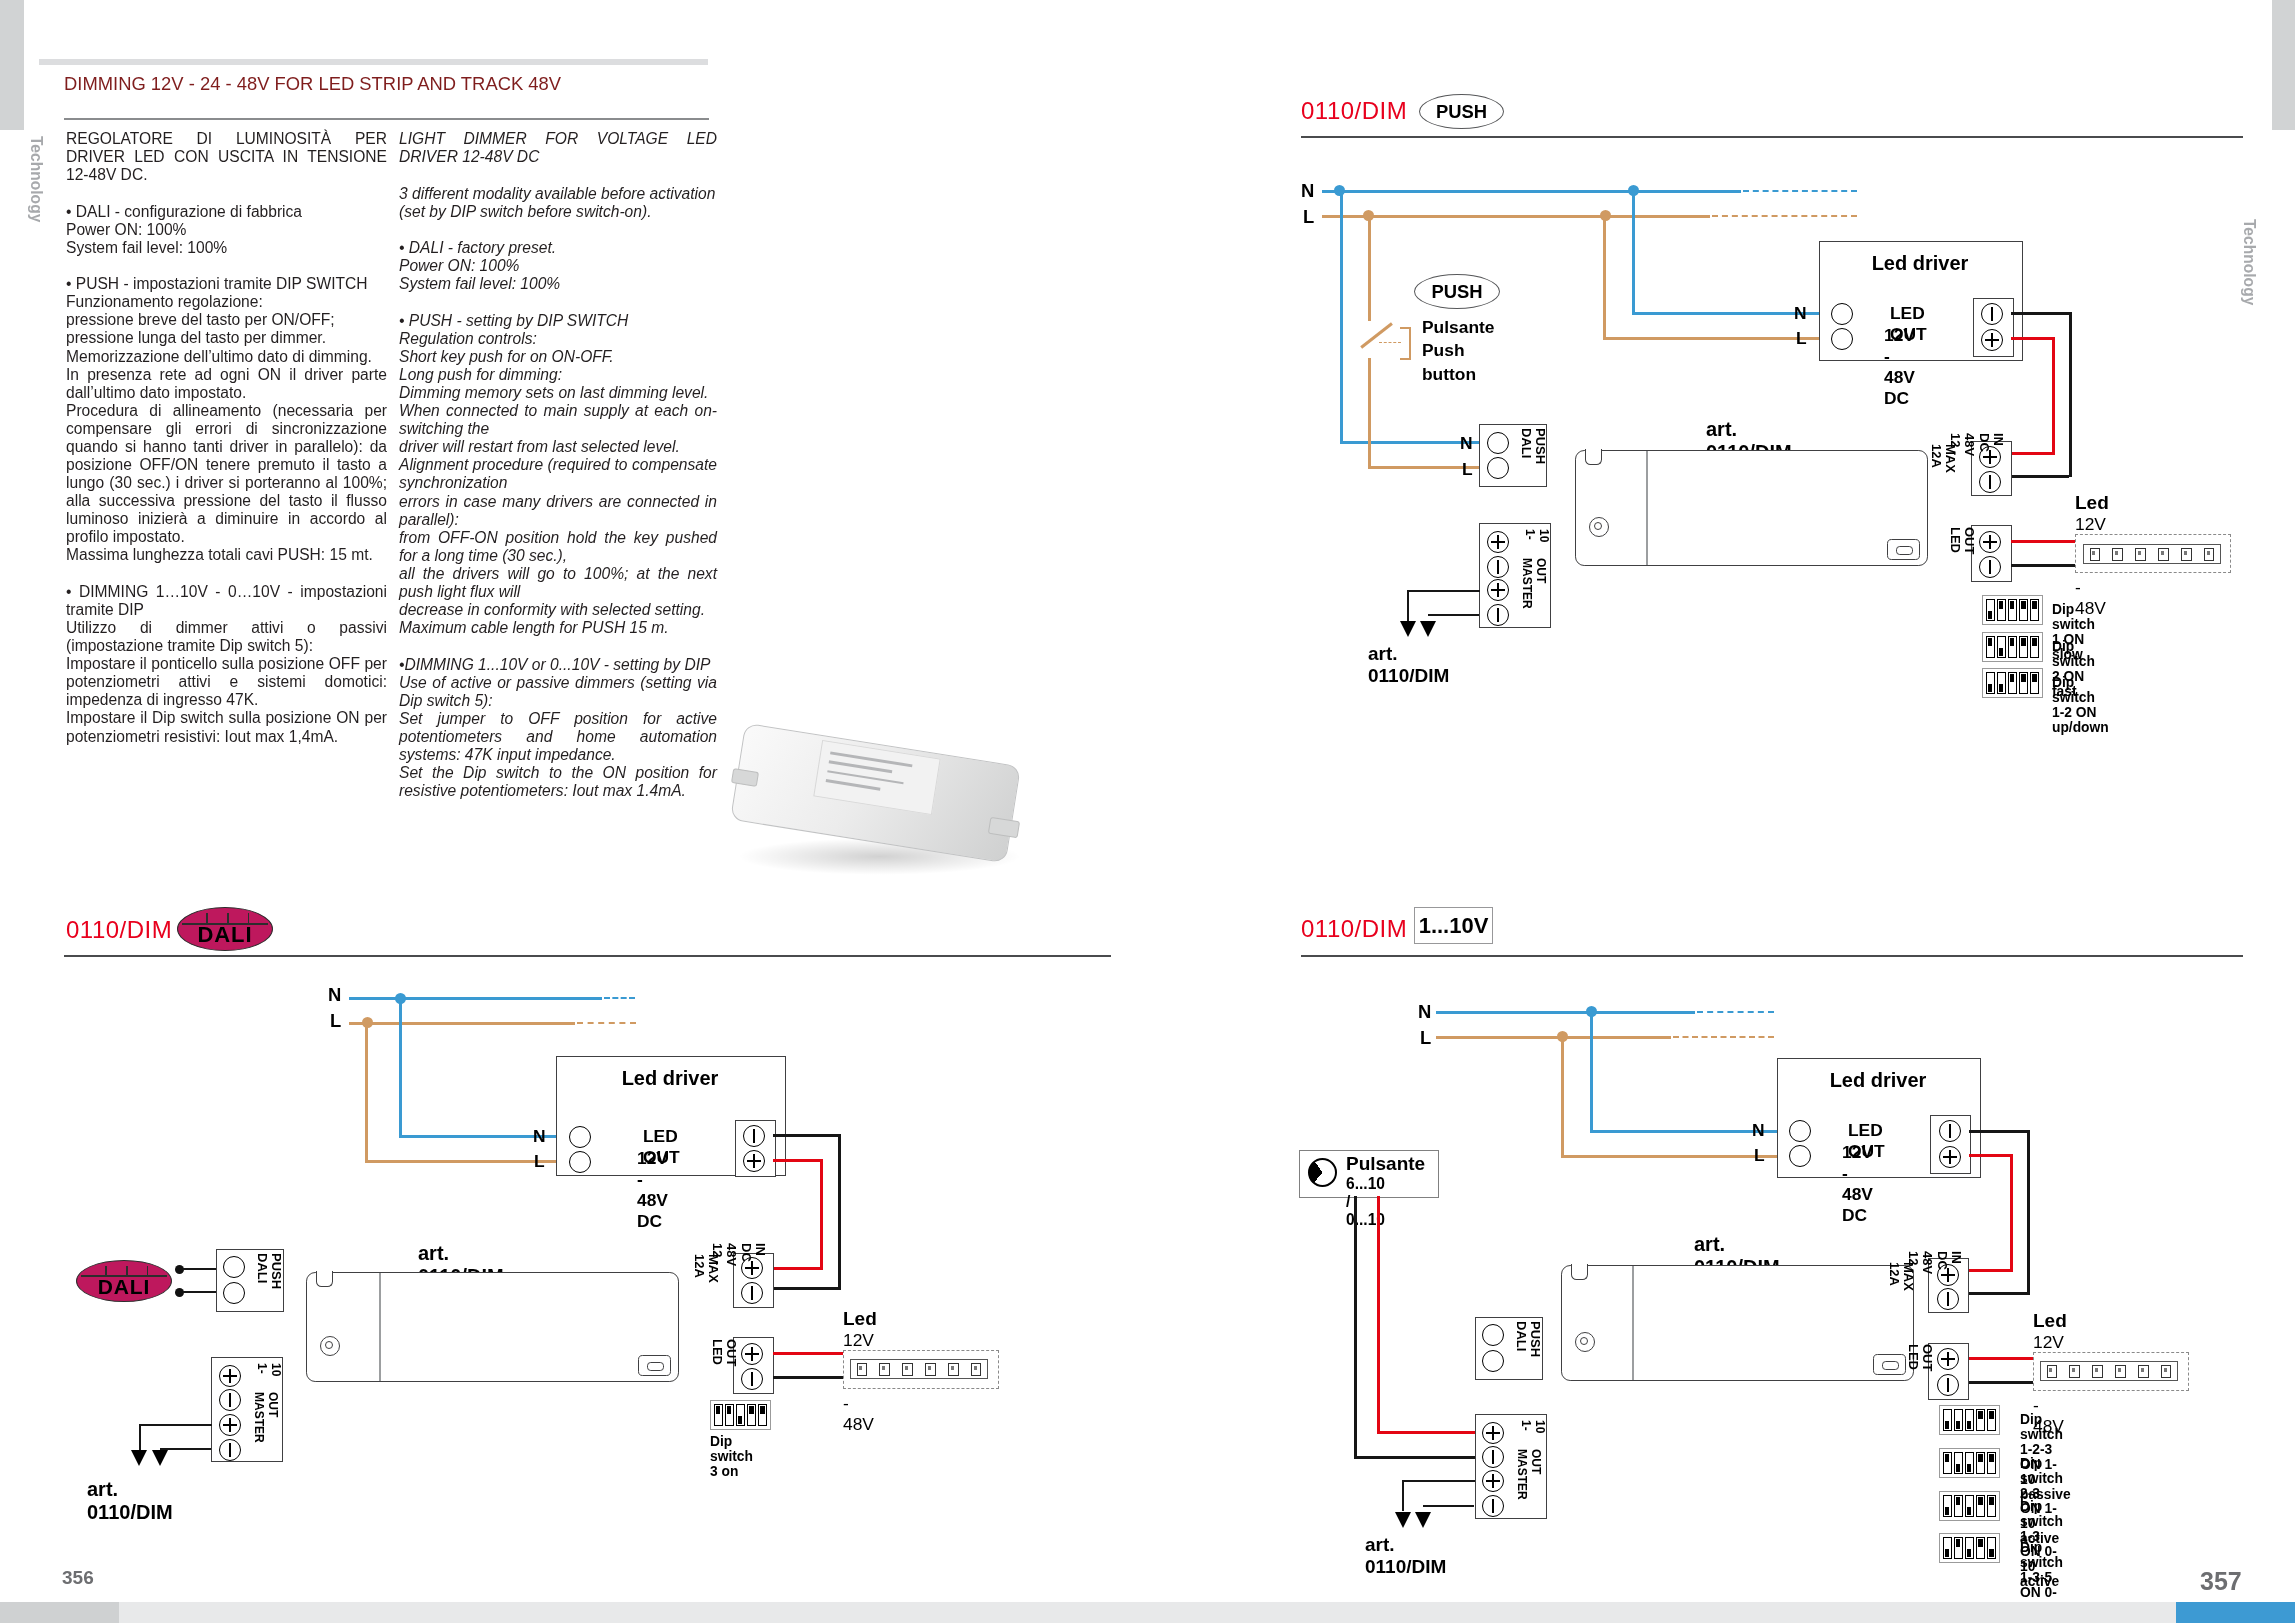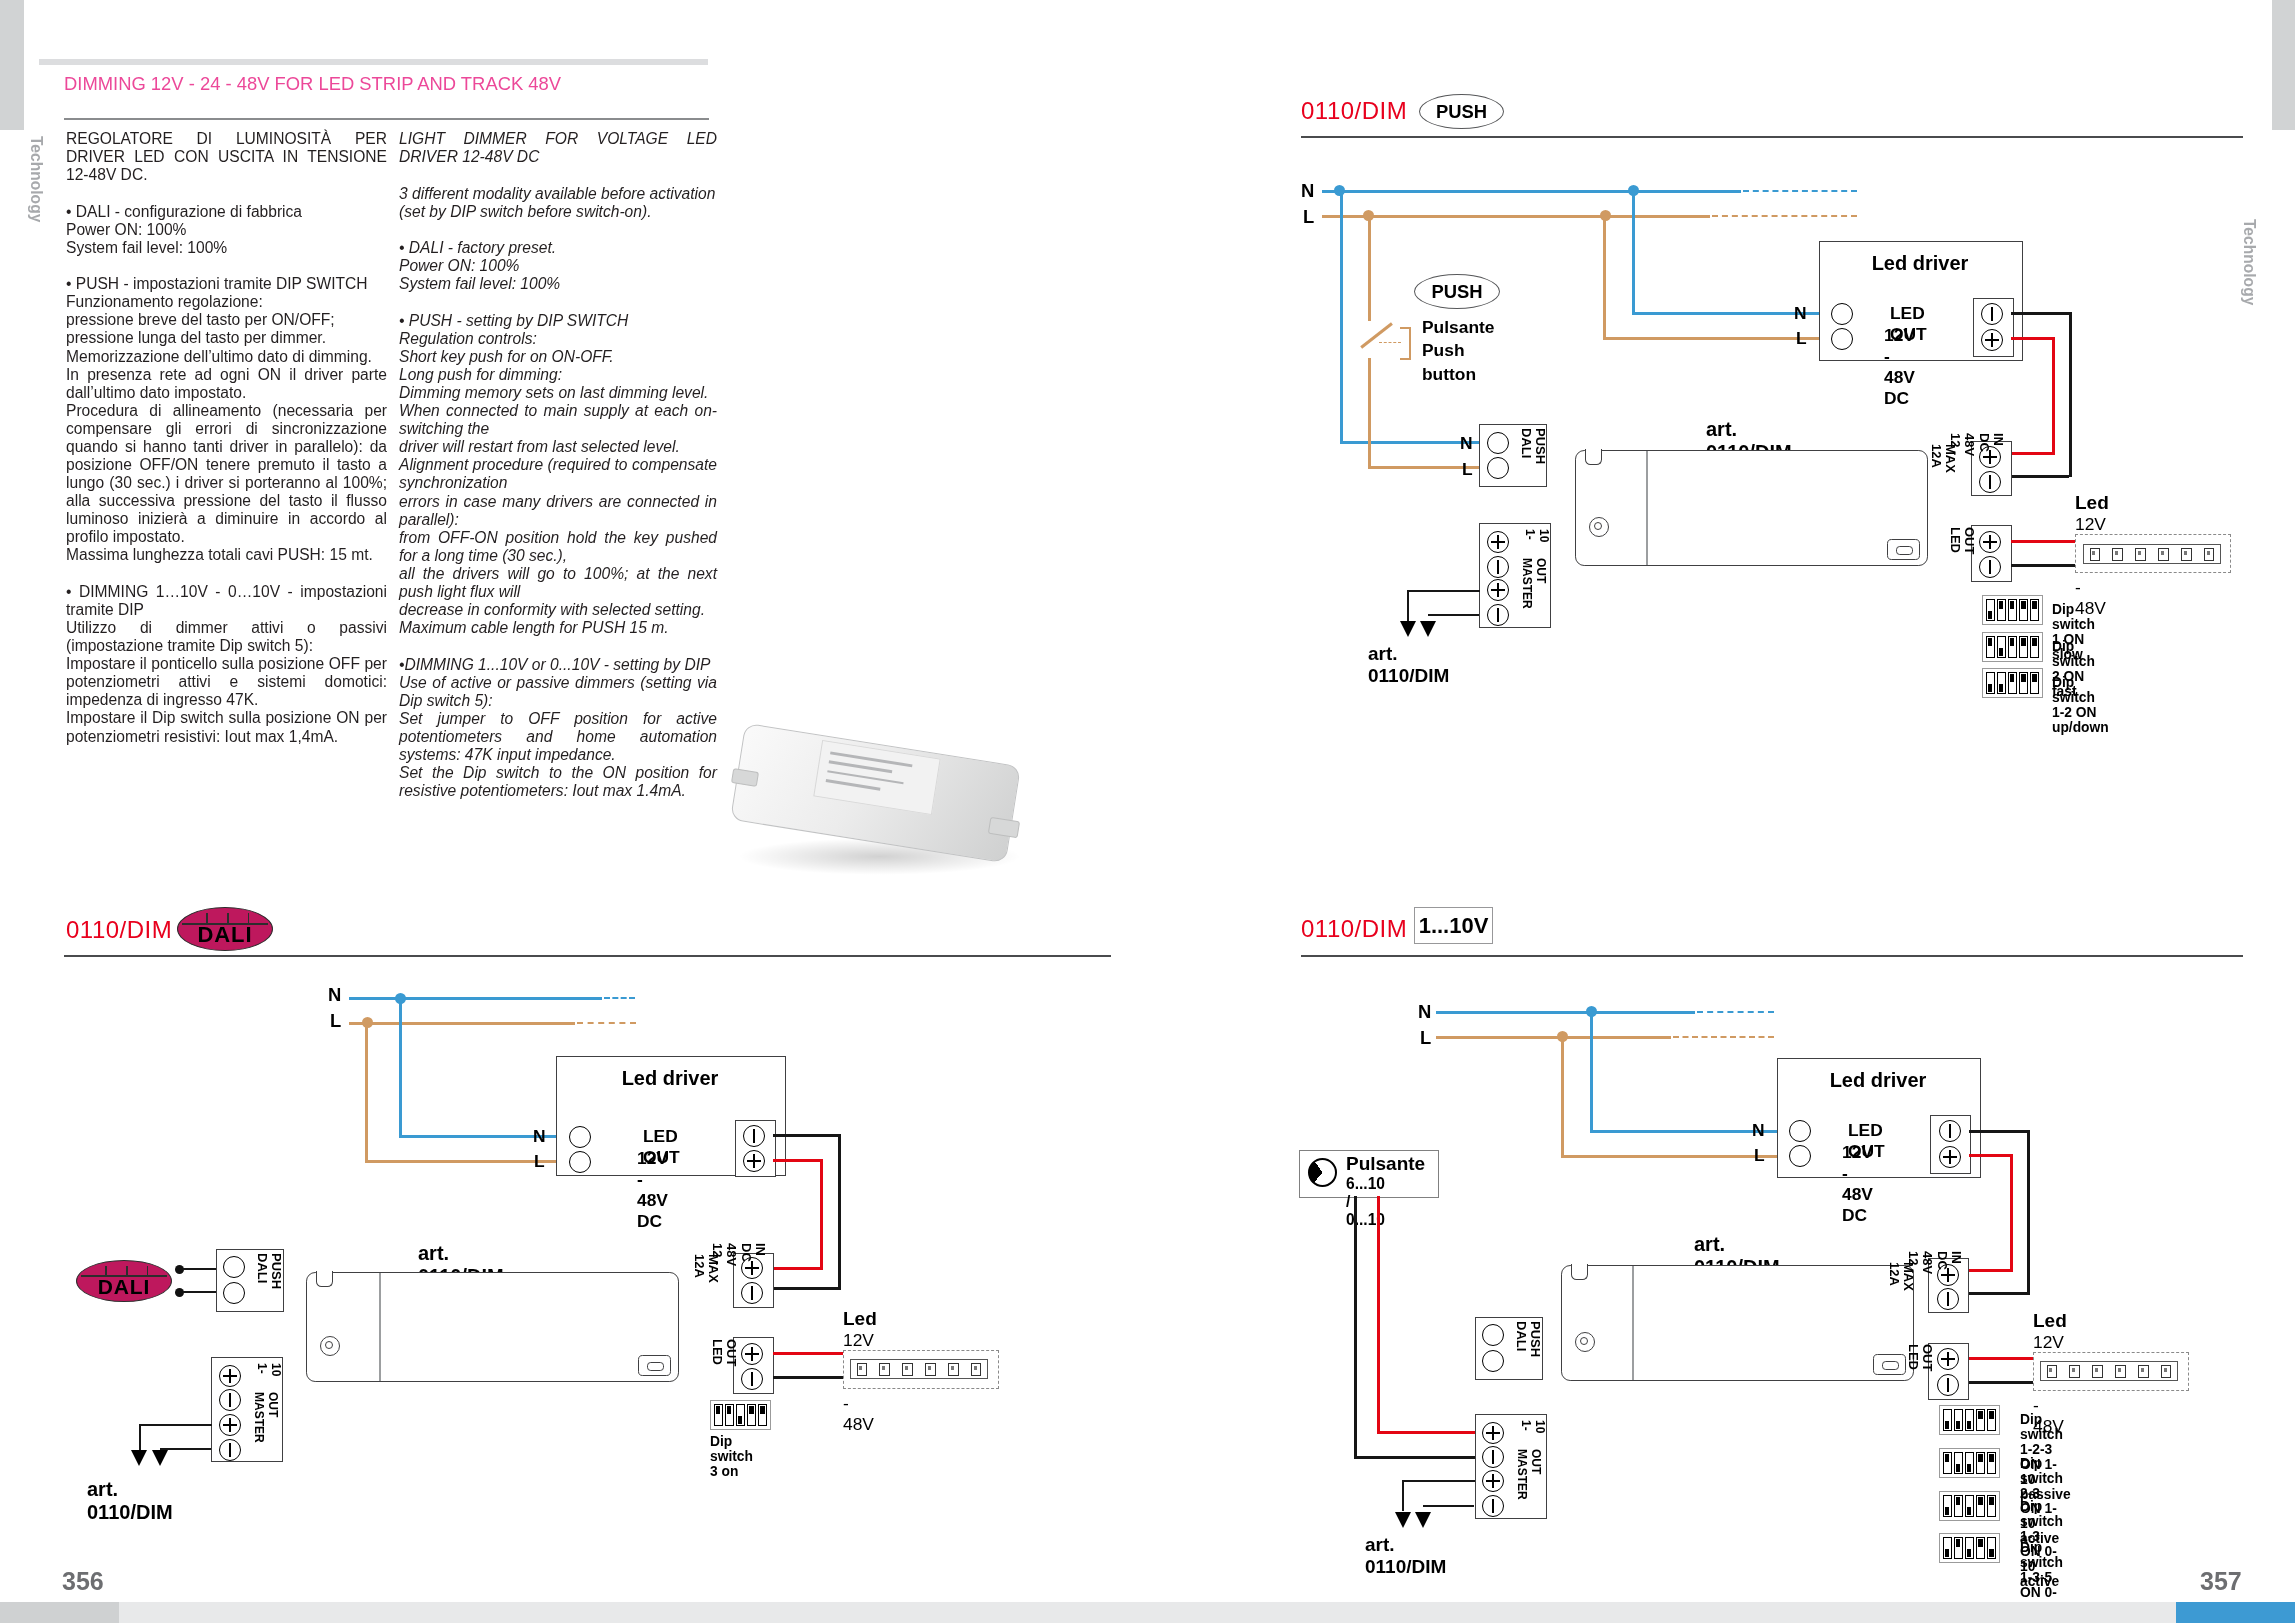--- a/index.html
+++ b/index.html
@@ -71,21 +71,21 @@
 <body>
 
 <div class="page">
 
   <div class="abs" style="left:0;top:0;width:24px;height:130px;background:#d1d3d4"></div>
   <div class="vtext" style="left:27.5px;top:136px;font-size:15.6px;color:#a7a9ac">Technology</div>
   <div class="abs" style="left:2272px;top:0;width:24px;height:130px;background:#d1d3d4"></div>
   <div class="vtext" style="left:2241px;top:219px;font-size:15.6px;color:#a7a9ac">Technology</div>
 
   <div class="abs" style="left:39px;top:59px;width:669px;height:6.4px;background:#dcdddf"></div>
-  <div class="abs" style="left:64px;top:73px;font-size:18.4px;color:#ec4899">DIMMING 12V - 24 - 48V FOR LED STRIP AND TRACK 48V</div>
+  <div class="abs" style="left:64px;top:73px;font-size:18.4px;color:#7f1d1d">DIMMING 12V - 24 - 48V FOR LED STRIP AND TRACK 48V</div>
   <div class="rule" style="left:64px;top:118px;width:645px;background:#8a8c8e"></div>
 
   <div class="abs" style="left:66px;top:130px;width:321px;font-size:15.6px;line-height:1.16;color:#231f20">
     <p class="para">REGOLATORE DI LUMINOSITÀ PER DRIVER LED CON USCITA IN TENSIONE 12-48V DC.</p>
     <p class="para">•  DALI - configurazione di fabbrica
 Power ON: 100%
 System fail level: 100%</p>
     <p class="para">• PUSH -  impostazioni tramite DIP SWITCH
 Funzionamento regolazione:
 pressione breve del tasto per ON/OFF;
@@ -518,17 +518,17 @@
         <span class="dipcell down"></span>
         <span class="dipcell up"></span>
         <span class="dipcell down"></span>
       </div>
     <div class="lbl" style="left:2020px;top:1540px;font-size:13.8px">Dip switch 1-3-5 ON 0-10 passive</div>
   </div>
 
   <div class="abs" style="left:0;top:1602px;width:2296px;height:22px;background:#e8e9ea"></div>
   <div class="abs" style="left:0;top:1602px;width:119px;height:22px;background:#cfd1d2"></div>
   <div class="abs" style="left:2176px;top:1602px;width:119px;height:22px;background:#3d9ad3"></div>
-  <div class="lbl" style="left:62px;top:1567px;font-size:25px;color:#6d6e71">356</div>
+  <div class="lbl" style="left:62px;top:1567px;font-size:19px;color:#6d6e71">356</div>
   <div class="lbl" style="left:2200px;top:1567px;font-size:25px;color:#6d6e71">357</div>
 
 </div>
 
 
 </body></html>

